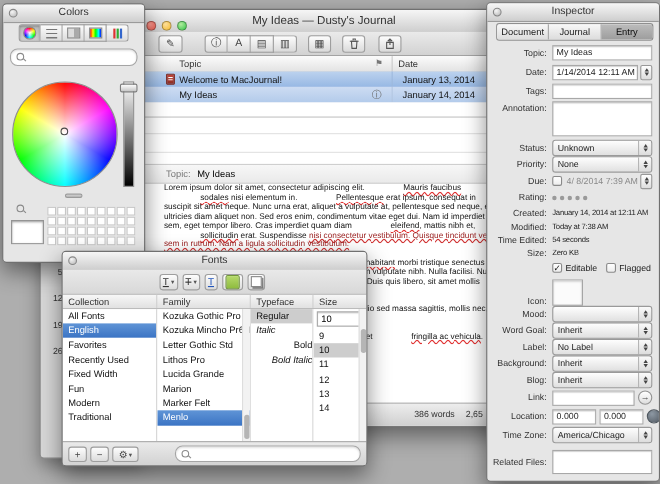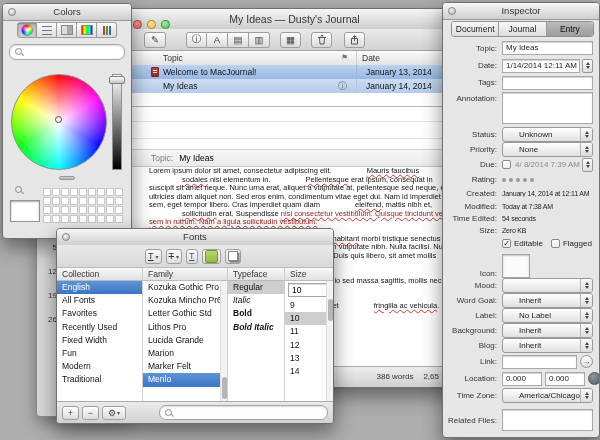--- a/index.html
+++ b/index.html
@@ -68,37 +68,37 @@
   .tgS{text-decoration:line-through;}
   .docgreen{width:11px;height:11px;background:linear-gradient(#b5d96a,#8fbc3f);border:1px solid #71963a;border-radius:2px;}
   .shadowsq{width:8px;height:8px;background:#fff;border:1px solid #888;box-shadow:1.5px 1.5px 0 rgba(0,0,0,.45);}
   .fheaders{position:absolute;top:38px;left:0;right:0;height:14px;display:flex;background:linear-gradient(#f7f7f7,#e1e1e1);border-bottom:1px solid #bbb;border-top:1px solid #bbb;font-size:8.5px;color:#333;box-sizing:border-box;}
   .fh{line-height:13px;padding-left:5px;border-right:1px solid #cfcfcf;box-sizing:border-box;}
   .fcols{position:absolute;top:52px;bottom:22px;left:0;right:0;display:flex;}
   .fcol{border-right:1px solid #cfcfcf;background:#fff;overflow:hidden;box-sizing:border-box;position:relative;}
   .frow{height:13.2px;line-height:13.2px;font-size:8.5px;padding-left:5px;white-space:nowrap;overflow:hidden;color:#111;}
   .fsel{background:linear-gradient(#5f94d6,#3b74c4);color:#fff;}
   .fsel2{background:#cdcdcd;}
-  .it{font-style:italic;} .bd{font-weight:bold;}
+  .it{font-style:italic;} .bd{font-weight:normal;text-align:right;}
   .sizefield{margin:2px 3px;height:12px;border:1px solid #a5a5a5;background:#fff;font-size:8.5px;line-height:12px;padding:0 3px;box-shadow:inset 0 1px 1px rgba(0,0,0,.15);}
   .vscroll{position:absolute;right:0;top:0;bottom:0;width:6px;background:#f2f2f2;border-left:1px solid #ddd;}
   .vthumb{position:absolute;right:0.5px;width:5px;height:22px;border-radius:3px;background:#b5b5b5;}
   .fbottom{position:absolute;bottom:0;left:0;right:0;height:22px;background:linear-gradient(#eaeaea,#d2d2d2);border-top:1px solid #aaa;display:flex;align-items:center;padding:0 5px;box-sizing:border-box;}
   .sbtn{width:17px;height:14px;border:1px solid #9e9e9e;border-radius:3px;background:linear-gradient(#fdfdfd,#dcdcdc);display:flex;align-items:center;justify-content:center;font-size:9px;color:#444;margin-right:3px;box-sizing:border-box;}
   
   .itabs{position:absolute;top:18px;left:8px;width:141px;height:14px;display:flex;border:1px solid #8f8f8f;border-radius:3px;overflow:hidden;font-size:8.5px;background:#fff;}
   .itab{flex:1;display:flex;align-items:center;justify-content:center;background:linear-gradient(#f8f8f8,#dcdcdc);border-right:1px solid #9a9a9a;color:#222;}
   .itab:last-child{border-right:none;}
   .itab.active{background:linear-gradient(#bcbcbc,#9d9d9d);color:#0c0c0c;}
   .icontent{position:absolute;top:36px;left:0;right:0;bottom:0;font-size:8px;color:#222;}
   .irow{display:flex;align-items:center;padding-right:6px;}
   .ilabel{width:54px;text-align:right;padding-right:5px;color:#333;flex:none;font-size:8px;}
   .ifield{flex:1;height:12px;background:#fff;border:1px solid #a8a8a8;font-size:8px;padding:0 3px;line-height:12px;box-shadow:inset 0 1px 1px rgba(0,0,0,.18);white-space:nowrap;overflow:hidden;}
   .ifield.small{flex:none;width:32px;}
-  .ipopup{flex:1;height:13px;border:1px solid #9a9a9a;border-radius:3px;background:linear-gradient(#fefefe,#e0e0e0);display:flex;align-items:center;padding-left:16px;position:relative;font-size:8px;overflow:hidden;}
+  .ipopup{flex:1;height:13px;border:1px solid #9a9a9a;border-radius:3px;background:linear-gradient(#fefefe,#e0e0e0);display:flex;align-items:center;padding-left:4px;position:relative;font-size:8px;overflow:hidden;}
   .arrs{position:absolute;right:0;top:0;bottom:0;width:11px;border-left:1px solid #b5b5b5;background:linear-gradient(#fafafa,#dcdcdc);display:flex;flex-direction:column;align-items:center;justify-content:center;gap:1px;}
   .tri-up{width:0;height:0;border-left:2.5px solid transparent;border-right:2.5px solid transparent;border-bottom:3px solid #444;}
   .tri-dn{width:0;height:0;border-left:2.5px solid transparent;border-right:2.5px solid transparent;border-top:3px solid #444;}
   .istepper{width:9px;height:12px;margin-left:2px;border:1px solid #999;border-radius:2px;background:linear-gradient(#fff,#ddd);display:flex;flex-direction:column;align-items:center;justify-content:center;gap:1px;flex:none;}
   .icheck{width:9px;height:9px;border:1px solid #8a8a8a;background:linear-gradient(#fff,#ededed);border-radius:2px;display:flex;align-items:center;justify-content:center;font-size:8px;color:#111;flex:none;box-sizing:border-box;}
   .istatic{color:#222;font-size:7px;letter-spacing:-0.2px;white-space:nowrap;overflow:hidden;}
   .iannot{flex:1;height:30px;background:#fff;border:1px solid #a8a8a8;box-shadow:inset 0 1px 1px rgba(0,0,0,.18);}
   .rdot{width:4px;height:4px;border-radius:50%;background:#9a9a9a;margin-right:3px;}
   .iwell{width:26px;height:22px;background:#fbfbfb;border:1px solid #a5a5a5;box-shadow:inset 0 1px 2px rgba(0,0,0,.22);}
   .ibtn-round{width:13px;height:13px;border-radius:50%;border:1px solid #949494;background:linear-gradient(#fff,#ddd);display:flex;align-items:center;justify-content:center;font-size:8px;color:#444;margin-left:3px;flex:none;box-sizing:border-box;} 
@@ -296,22 +296,22 @@
       </div>
   </div>
   <div class="fheaders">
     <span class="fh" style="width:86px">Collection</span>
     <span class="fh" style="width:85px">Family</span>
     <span class="fh" style="width:57px">Typeface</span>
     <span class="fh" style="flex:1;border-right:none">Size</span>
   </div>
   <div class="fcols">
     <div class="fcol" style="width:86px">
+      <div class="frow">All Fonts</div>
       <div class="frow fsel">English</div>
-      <div class="frow">All Fonts</div>
       <div class="frow">Favorites</div>
       <div class="frow">Recently Used</div>
       <div class="frow">Fixed Width</div>
       <div class="frow">Fun</div>
       <div class="frow">Modern</div>
       <div class="frow">Traditional</div>
     </div>
     <div class="fcol" style="width:85px">
       <div class="frow">Kozuka Gothic Pro</div>
       <div class="frow">Kozuka Mincho Pr6N</div>

